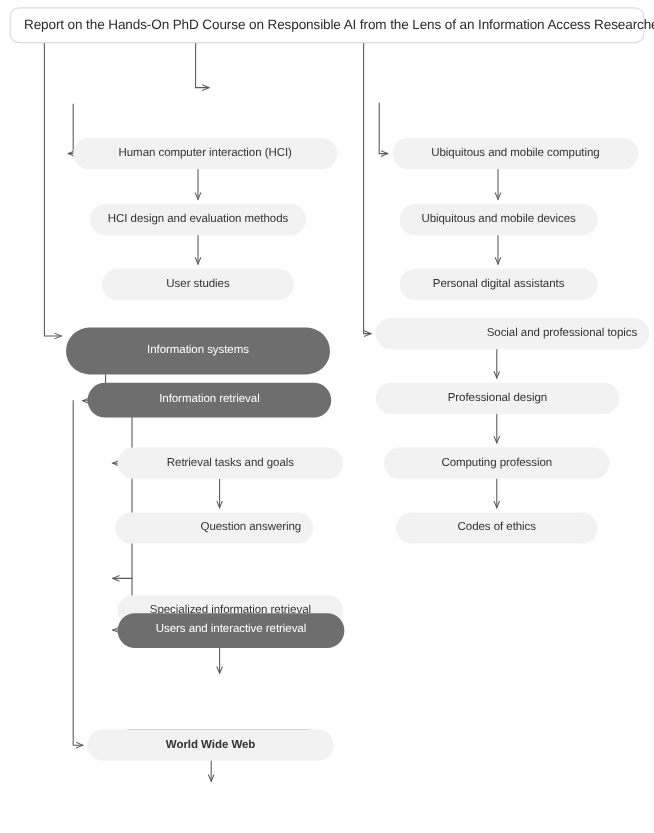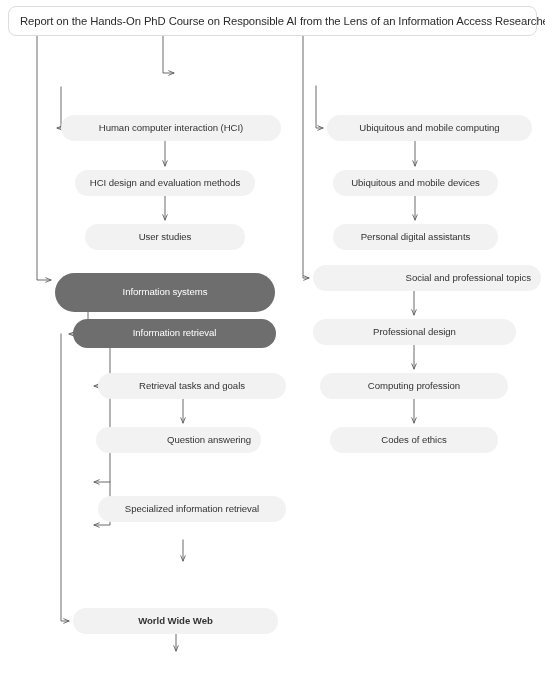--- a/index.html
+++ b/index.html
@@ -162,20 +162,23 @@
   </div>
 
   <div class="node light" style="left:96px; top:427px; width:165px; height:26px;text-align:right;">
     <span class="node-label">Question answering</span>
   </div>
 
   <div class="node light" style="left:98px;  top:469px; width:188px; height:26px;margin-top:27px;">
     <span class="node-label">Specialized information retrieval</span>
   </div>
 
+  <div class="node dark" style="left:98px;  top:511px; width:189px; height:29px;">
+    <span class="node-label">Users and interactive retrieval</span>
+  </div>
 
   <div class="node dark" style="left:98px;  top:584px; width:169px; height:20px;margin-top:24px;">
     <span class="node-label">Personalization</span>
   </div>
 
   <div class="node light" style="left:73px;  top:608px; width:205px; height:26px;font-weight:bold;">
     <span class="node-label">World Wide Web</span>
   </div>
 
 

